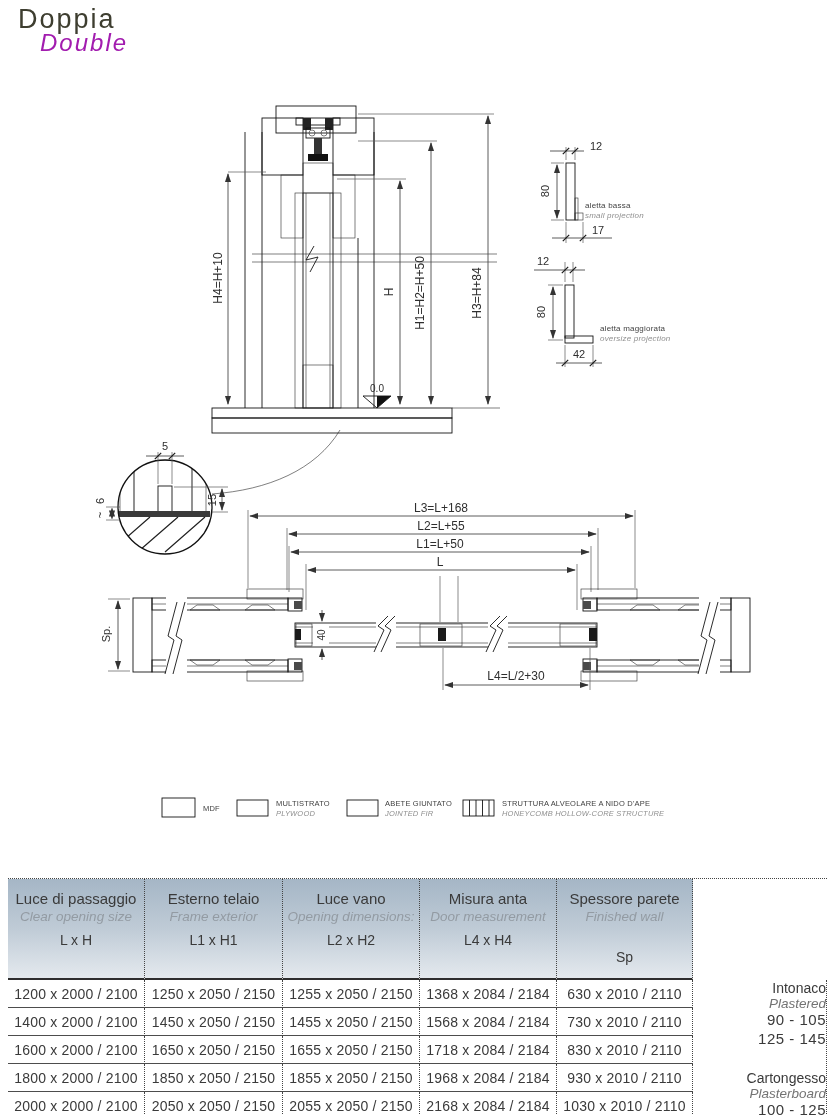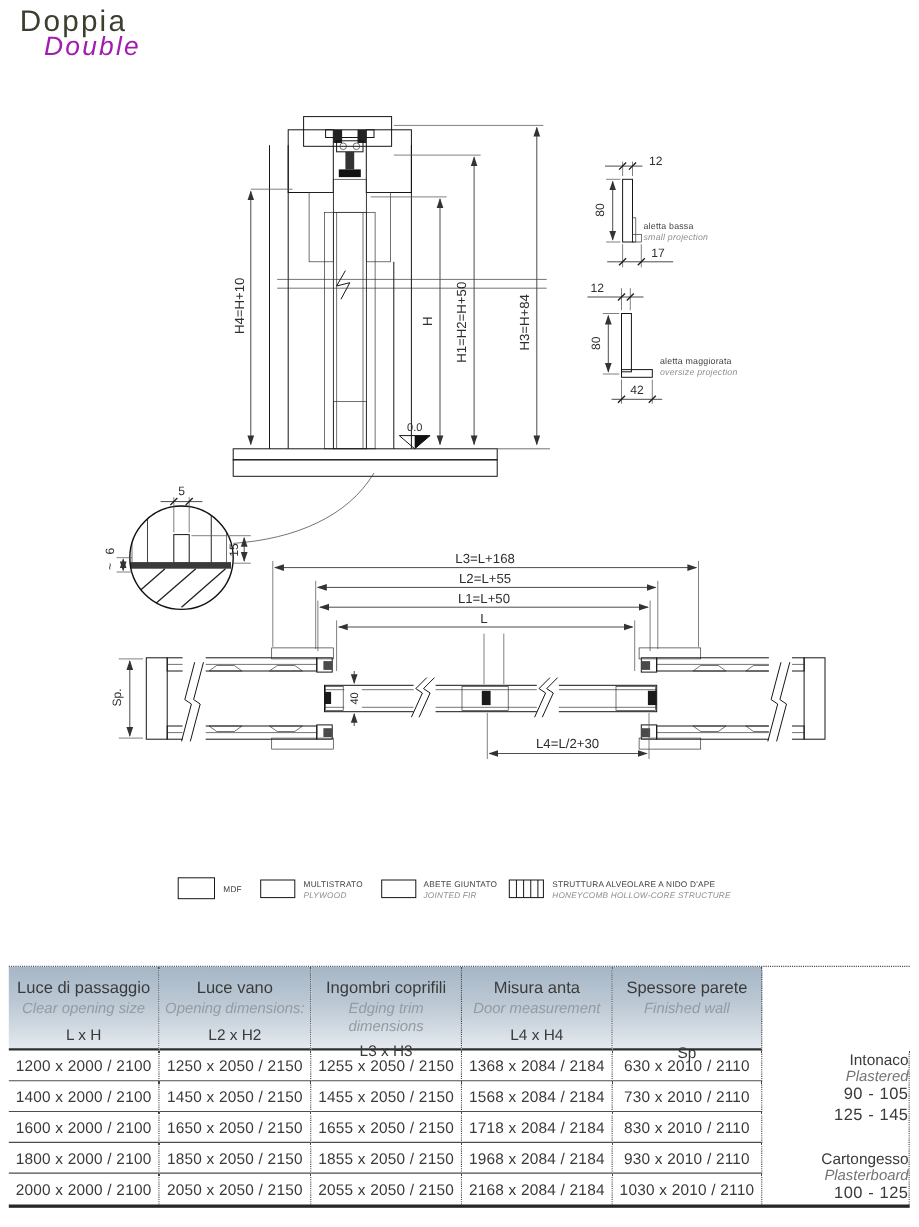--- a/index.html
+++ b/index.html
@@ -17,21 +17,21 @@
   .dt{font-size:12px;fill:#2e2e2e;}
   .dts{font-size:11px;fill:#2e2e2e;}
   .lvl{font-size:10px;fill:#2e2e2e;}
   .lbl{font-size:8px;fill:#3f3f3f;letter-spacing:.2px;}
   .lble{font-size:8px;font-style:italic;fill:#8f8f8f;letter-spacing:.2px;}
   .leglbl{font-size:7.5px;fill:#3f3f3f;letter-spacing:.2px;}
   .legle{font-size:7.5px;font-style:italic;fill:#8f8f8f;letter-spacing:.2px;}
   
   .tbl{position:absolute;left:8px;top:878px;width:819px;border-top:1.5px dotted #444;border-bottom:3px solid #262626;}
   .tbl-head,.tbl-body{display:grid;grid-template-columns:137px 138px 137px 137px 136px 134px;}
-  .th{box-sizing:border-box;height:76px;padding-top:11px;text-align:center;
+  .th{box-sizing:border-box;height:101px;padding-top:11px;text-align:center;
       background:linear-gradient(180deg,#a5b6c6 0%,#bfcbd6 50%,#e4e9ee 100%);
       border-right:1.5px dotted #444;border-bottom:2.5px solid #2e2e2e;}
   .th .it{font-size:15px;color:#3a3a3a;}
   .th .en{font-size:13.5px;font-style:italic;color:#939ba3;line-height:1.15;margin-top:2px;}
   .th .f{font-size:14px;color:#3a3a3a;margin-top:7px;}
   .tbl-body{grid-auto-rows:28px;}
   .td{box-sizing:border-box;display:flex;align-items:center;justify-content:center;
       font-size:14px;color:#3a3a3a;white-space:nowrap;letter-spacing:.2px;
       border-right:1.5px dotted #444;border-bottom:1.6px solid #4d4d4d;}
   .td.last{border-bottom:none;}
@@ -378,28 +378,28 @@
 </svg>
 
 <div class="tbl">
   <div class="tbl-head">
     <div class="th">
       <div class="it">Luce di passaggio</div>
       <div class="en">Clear opening size</div>
       <div class="f">L x H</div>
     </div>
     <div class="th">
+      <div class="it">Esterno telaio</div>
+      <div class="en">Frame exterior</div>
+      <div class="f">L1 x H1</div>
+    </div>
+    <div class="th">
       <div class="it">Luce vano</div>
       <div class="en">Opening dimensions:</div>
       <div class="f">L2 x H2</div>
-    </div>
-    <div class="th">
-      <div class="it">Ingombri coprifili</div>
-      <div class="en">Edging trim dimensions</div>
-      <div class="f">L3 x H3</div>
     </div>
     <div class="th">
       <div class="it">Misura anta</div>
       <div class="en">Door measurement</div>
       <div class="f">L4 x H4</div>
     </div>
     <div class="th">
       <div class="it">Spessore parete</div>
       <div class="en">Finished wall</div>
       <div class="f" style="margin-top:24px;">Sp</div>

